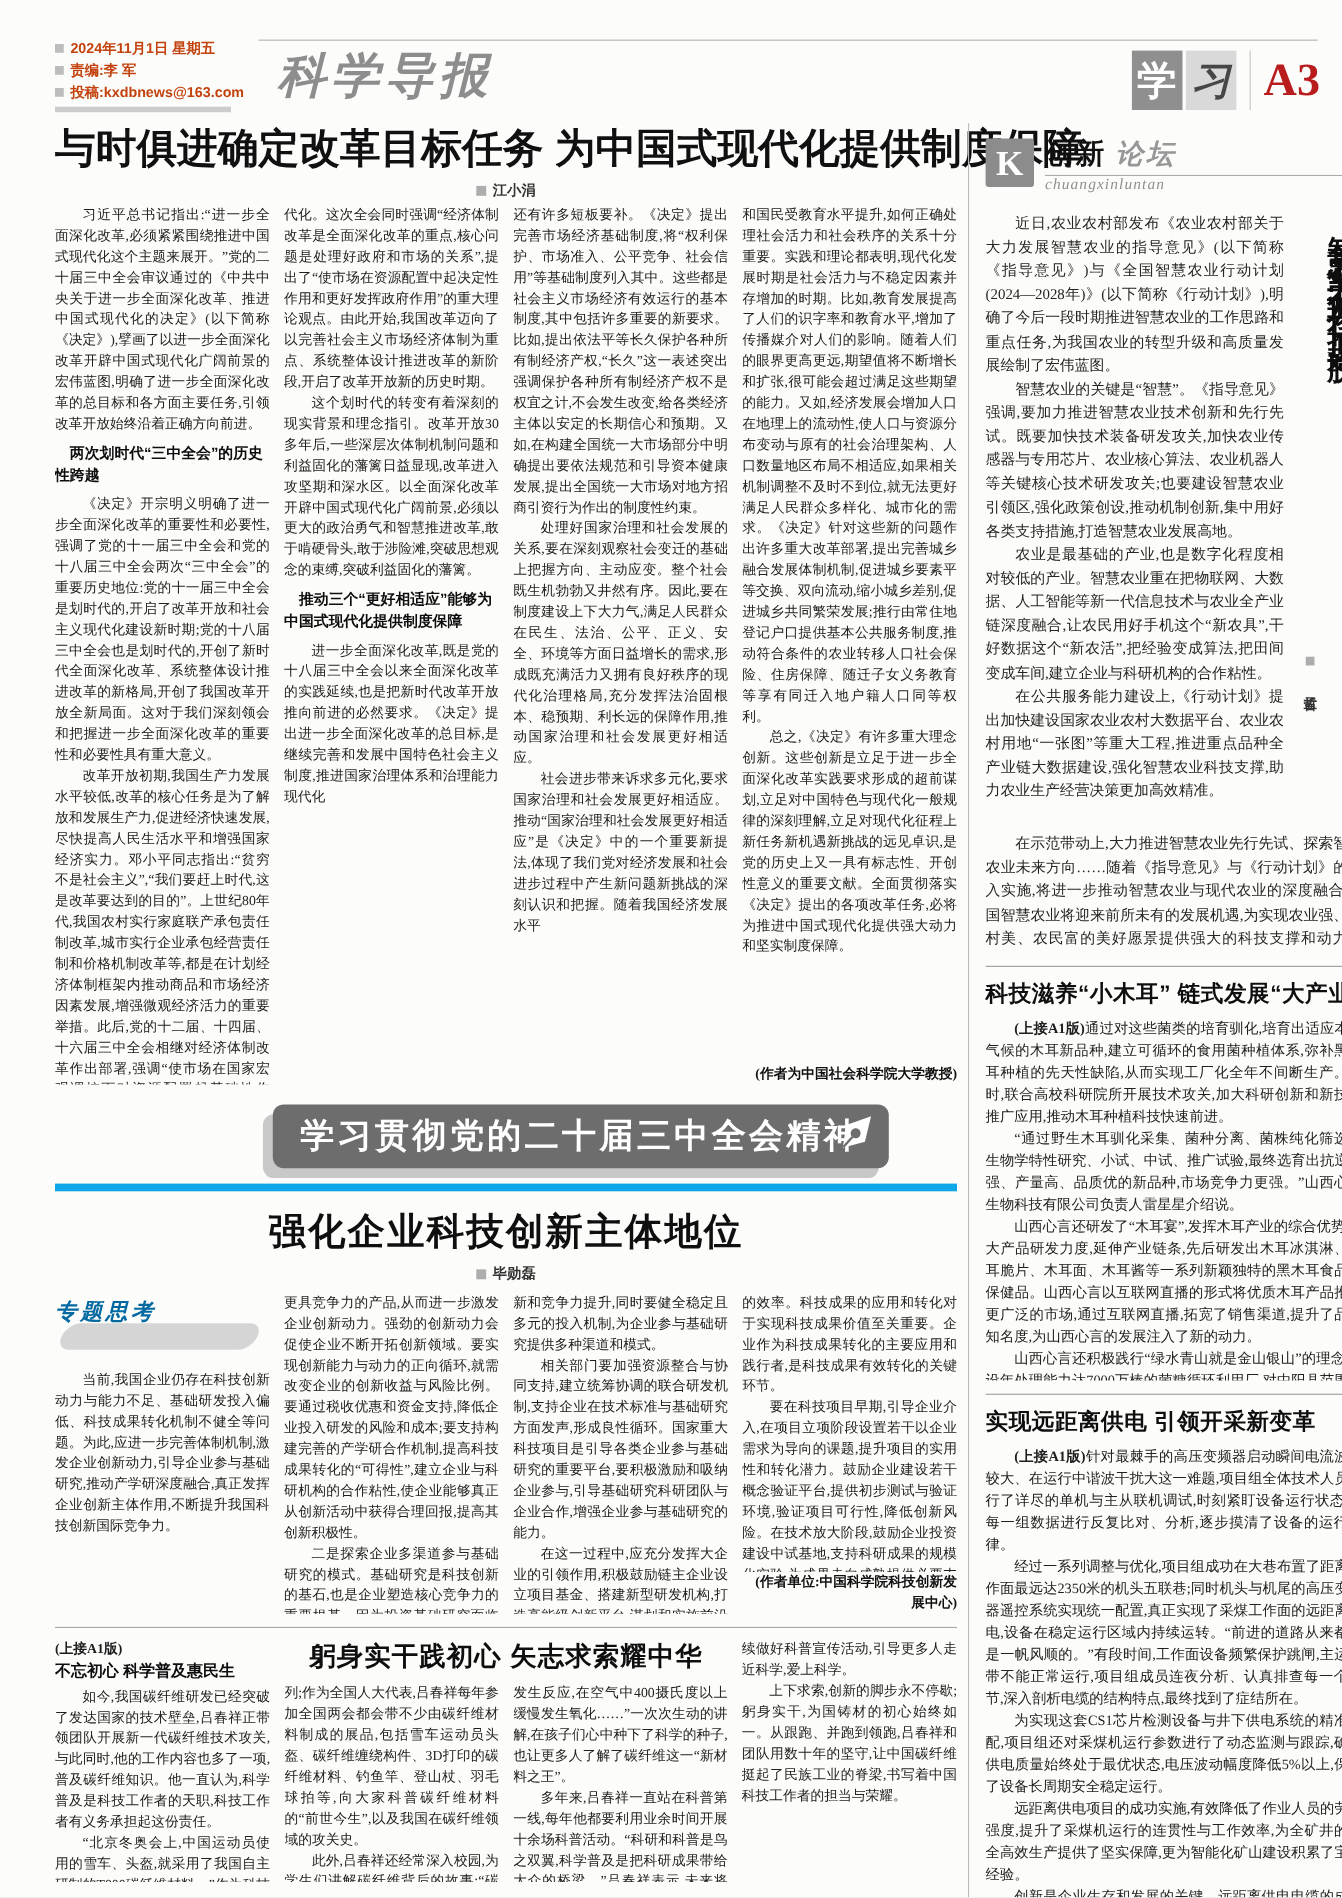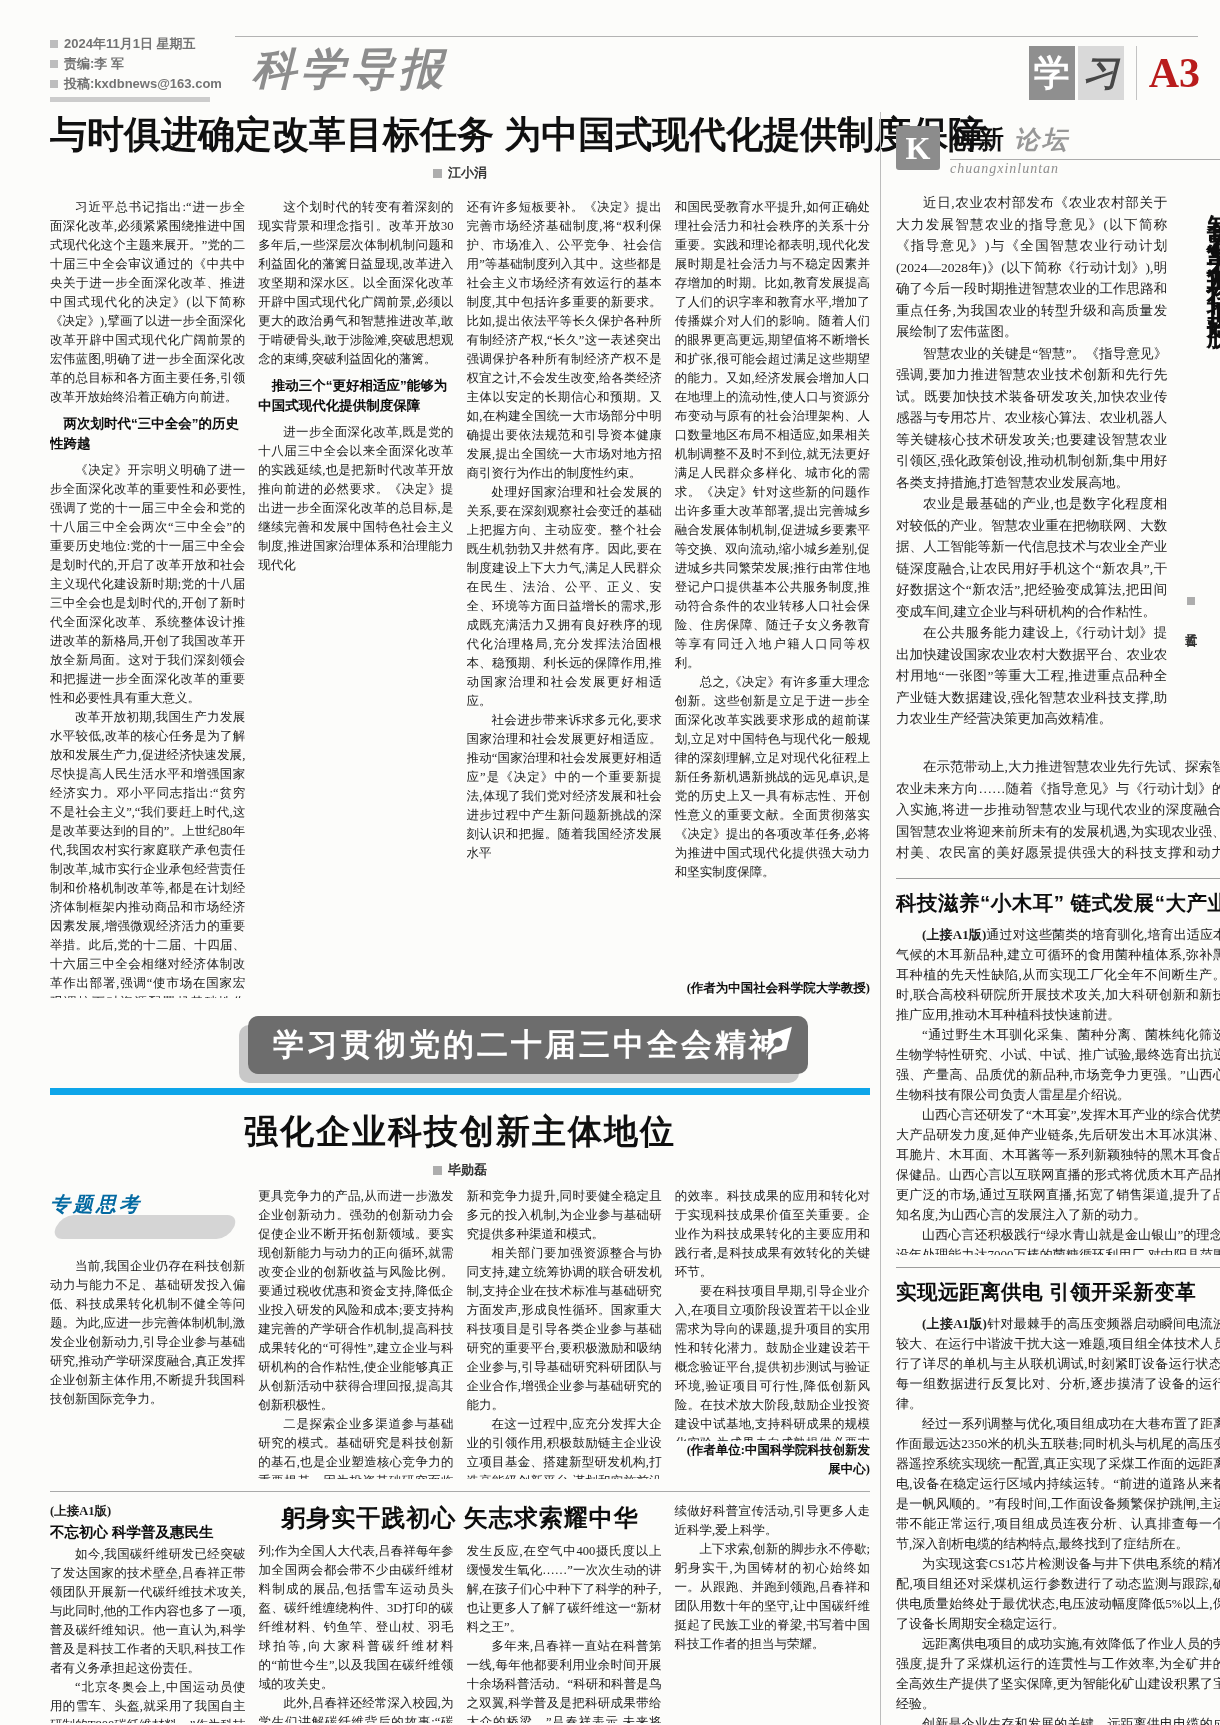--- a/index.html
+++ b/index.html
@@ -5,21 +5,21 @@
   * { margin:0; padding:0; box-sizing:border-box; }
   html,body { background:#e8e8e6; }
   .page { width:1220px; height:1725px; background:#fcfcfa; position:relative;
           font-family:"Liberation Sans",sans-serif; color:#1c1c1c;
           padding:26px 20px 0 50px; overflow:hidden; }
 
   
   .hdr { position:relative; height:84px; display:flex; align-items:flex-start; }
   .hdr::after { content:""; position:absolute; top:10px; left:185px; right:2px; height:1px; background:#b3b3b3; }
   .hdr-left { width:180px; padding-top:8px; }
-  .hdr-row { display:flex; align-items:center; font-size:13px; font-weight:bold; color:#737373; line-height:20px; white-space:nowrap; }
+  .hdr-row { display:flex; align-items:center; font-size:13px; font-weight:bold; color:#c2410c; line-height:20px; white-space:nowrap; }
   .sq { display:inline-block; width:9px; height:9px; background:#adadad; margin-right:6px; flex:0 0 auto; }
   .sq.small { width:8px; height:8px; background:#bdbdbd; }
   .hdr-bar { height:5px; background:#cccccc; width:160px; margin-top:3px; }
   .masthead { font-family:"Liberation Serif",serif; font-style:italic; font-weight:900;
               font-size:44px; color:#8d8d8d; letter-spacing:5px; margin:14px 0 0 22px; z-index:1; }
   .hdr-spacer { flex:1; }
   .hdr-right { display:flex; align-items:center; margin-top:20px; z-index:1; }
   .sbox { width:46px; height:54px; display:flex; align-items:center; justify-content:center;
           font-size:36px; font-weight:900; }
   .sbox1 { background:#8f8f8f; color:#ffffff; }
@@ -30,21 +30,21 @@
   
   .content { display:flex; margin-top:2px; }
   .main-col { width:820px; flex:0 0 auto; }
   .side-col { flex:1; margin-left:10px; border-left:1px solid #bcbcbc; padding-left:15px; }
 
   
   .main-title { font-size:37px; font-weight:900; color:#101010; text-align:center;
                 letter-spacing:0px; line-height:46px; white-space:nowrap; }
   .byline { display:flex; align-items:center; justify-content:center; font-size:13px;
             color:#333; margin:6px 0 4px; font-weight:bold; }
-  .a1cols { display:flex; gap:13px; height:800px; overflow:hidden; margin-top:16px; }
+  .a1cols { display:flex; gap:13px; height:800px; overflow:hidden; margin-top:4px; }
   .col { flex:1; overflow:hidden; }
   p.p { font-family:"Liberation Serif",serif; font-size:12.5px; line-height:19px;
         text-align:justify; text-indent:2em; color:#202020; }
   p.p.noind { text-indent:0; }
   h3.colhead { font-size:13.5px; font-weight:900; line-height:20px; margin:7px 0;
                text-indent:1em; color:#0d0d0d; }
 
   
   .banner-wrap { position:relative; width:560px; height:58px; margin:18px 0 10px 198px; }
   .banner-shadow { position:absolute; left:-9px; top:9px; width:100%; height:100%;
@@ -155,20 +155,21 @@
 
       <div class="a1cols">
         <div class="col">
           <p class="p">习近平总书记指出:“进一步全面深化改革,必须紧紧围绕推进中国式现代化这个主题来展开。”党的二十届三中全会审议通过的《中共中央关于进一步全面深化改革、推进中国式现代化的决定》(以下简称《决定》),擘画了以进一步全面深化改革开辟中国式现代化广阔前景的宏伟蓝图,明确了进一步全面深化改革的总目标和各方面主要任务,引领改革开放始终沿着正确方向前进。</p>
           <h3 class="colhead">两次划时代“三中全会”的历史性跨越</h3>
           <p class="p">《决定》开宗明义明确了进一步全面深化改革的重要性和必要性,强调了党的十一届三中全会和党的十八届三中全会两次“三中全会”的重要历史地位:党的十一届三中全会是划时代的,开启了改革开放和社会主义现代化建设新时期;党的十八届三中全会也是划时代的,开创了新时代全面深化改革、系统整体设计推进改革的新格局,开创了我国改革开放全新局面。这对于我们深刻领会和把握进一步全面深化改革的重要性和必要性具有重大意义。</p>
           <p class="p">改革开放初期,我国生产力发展水平较低,改革的核心任务是为了解放和发展生产力,促进经济快速发展,尽快提高人民生活水平和增强国家经济实力。邓小平同志指出:“贫穷不是社会主义”,“我们要赶上时代,这是改革要达到的目的”。上世纪80年代,我国农村实行家庭联产承包责任制改革,城市实行企业承包经营责任制和价格机制改革等,都是在计划经济体制框架内推动商品和市场经济因素发展,增强微观经济活力的重要举措。此后,党的十二届、十四届、十六届三中全会相继对经济体制改革作出部署,强调“使市场在国家宏观调控下对资源配置起基础性作用”“更大程度地发挥市场在资源配置中的基础性作用”,我国改革循序建立和完善社会主义市场经济体制,从宏观调控方式、要素市场、国有企业、财税体制、社会保障等多方面推进,都是为了调动个人、企业和地方的积极性,解放和发展生产力,促进经济持续快速增长。</p>
 
         </div>
         <div class="col">
+          <p class="p noind">代化。这次全会同时强调“经济体制改革是全面深化改革的重点,核心问题是处理好政府和市场的关系”,提出了“使市场在资源配置中起决定性作用和更好发挥政府作用”的重大理论观点。由此开始,我国改革迈向了以完善社会主义市场经济体制为重点、系统整体设计推进改革的新阶段,开启了改革开放新的历史时期。</p>
           <p class="p">这个划时代的转变有着深刻的现实背景和理念指引。改革开放30多年后,一些深层次体制机制问题和利益固化的藩篱日益显现,改革进入攻坚期和深水区。以全面深化改革开辟中国式现代化广阔前景,必须以更大的政治勇气和智慧推进改革,敢于啃硬骨头,敢于涉险滩,突破思想观念的束缚,突破利益固化的藩篱。</p>
           <h3 class="colhead">推动三个“更好相适应”能够为中国式现代化提供制度保障</h3>
           <p class="p">进一步全面深化改革,既是党的十八届三中全会以来全面深化改革的实践延续,也是把新时代改革开放推向前进的必然要求。《决定》提出进一步全面深化改革的总目标,是继续完善和发展中国特色社会主义制度,推进国家治理体系和治理能力现代化</p>
         </div>
         <div class="col">
           <p class="p noind">还有许多短板要补。《决定》提出完善市场经济基础制度,将“权利保护、市场准入、公平竞争、社会信用”等基础制度列入其中。这些都是社会主义市场经济有效运行的基本制度,其中包括许多重要的新要求。比如,提出依法平等长久保护各种所有制经济产权,“长久”这一表述突出强调保护各种所有制经济产权不是权宜之计,不会发生改变,给各类经济主体以安定的长期信心和预期。又如,在构建全国统一大市场部分中明确提出要依法规范和引导资本健康发展,提出全国统一大市场对地方招商引资行为作出的制度性约束。</p>
           <p class="p">处理好国家治理和社会发展的关系,要在深刻观察社会变迁的基础上把握方向、主动应变。整个社会既生机勃勃又井然有序。因此,要在制度建设上下大力气,满足人民群众在民生、法治、公平、正义、安全、环境等方面日益增长的需求,形成既充满活力又拥有良好秩序的现代化治理格局,充分发挥法治固根本、稳预期、利长远的保障作用,推动国家治理和社会发展更好相适应。</p>
           <p class="p">社会进步带来诉求多元化,要求国家治理和社会发展更好相适应。推动“国家治理和社会发展更好相适应”是《决定》中的一个重要新提法,体现了我们党对经济发展和社会进步过程中产生新问题新挑战的深刻认识和把握。随着我国经济发展水平</p>
         </div>
         <div class="col col-last">

